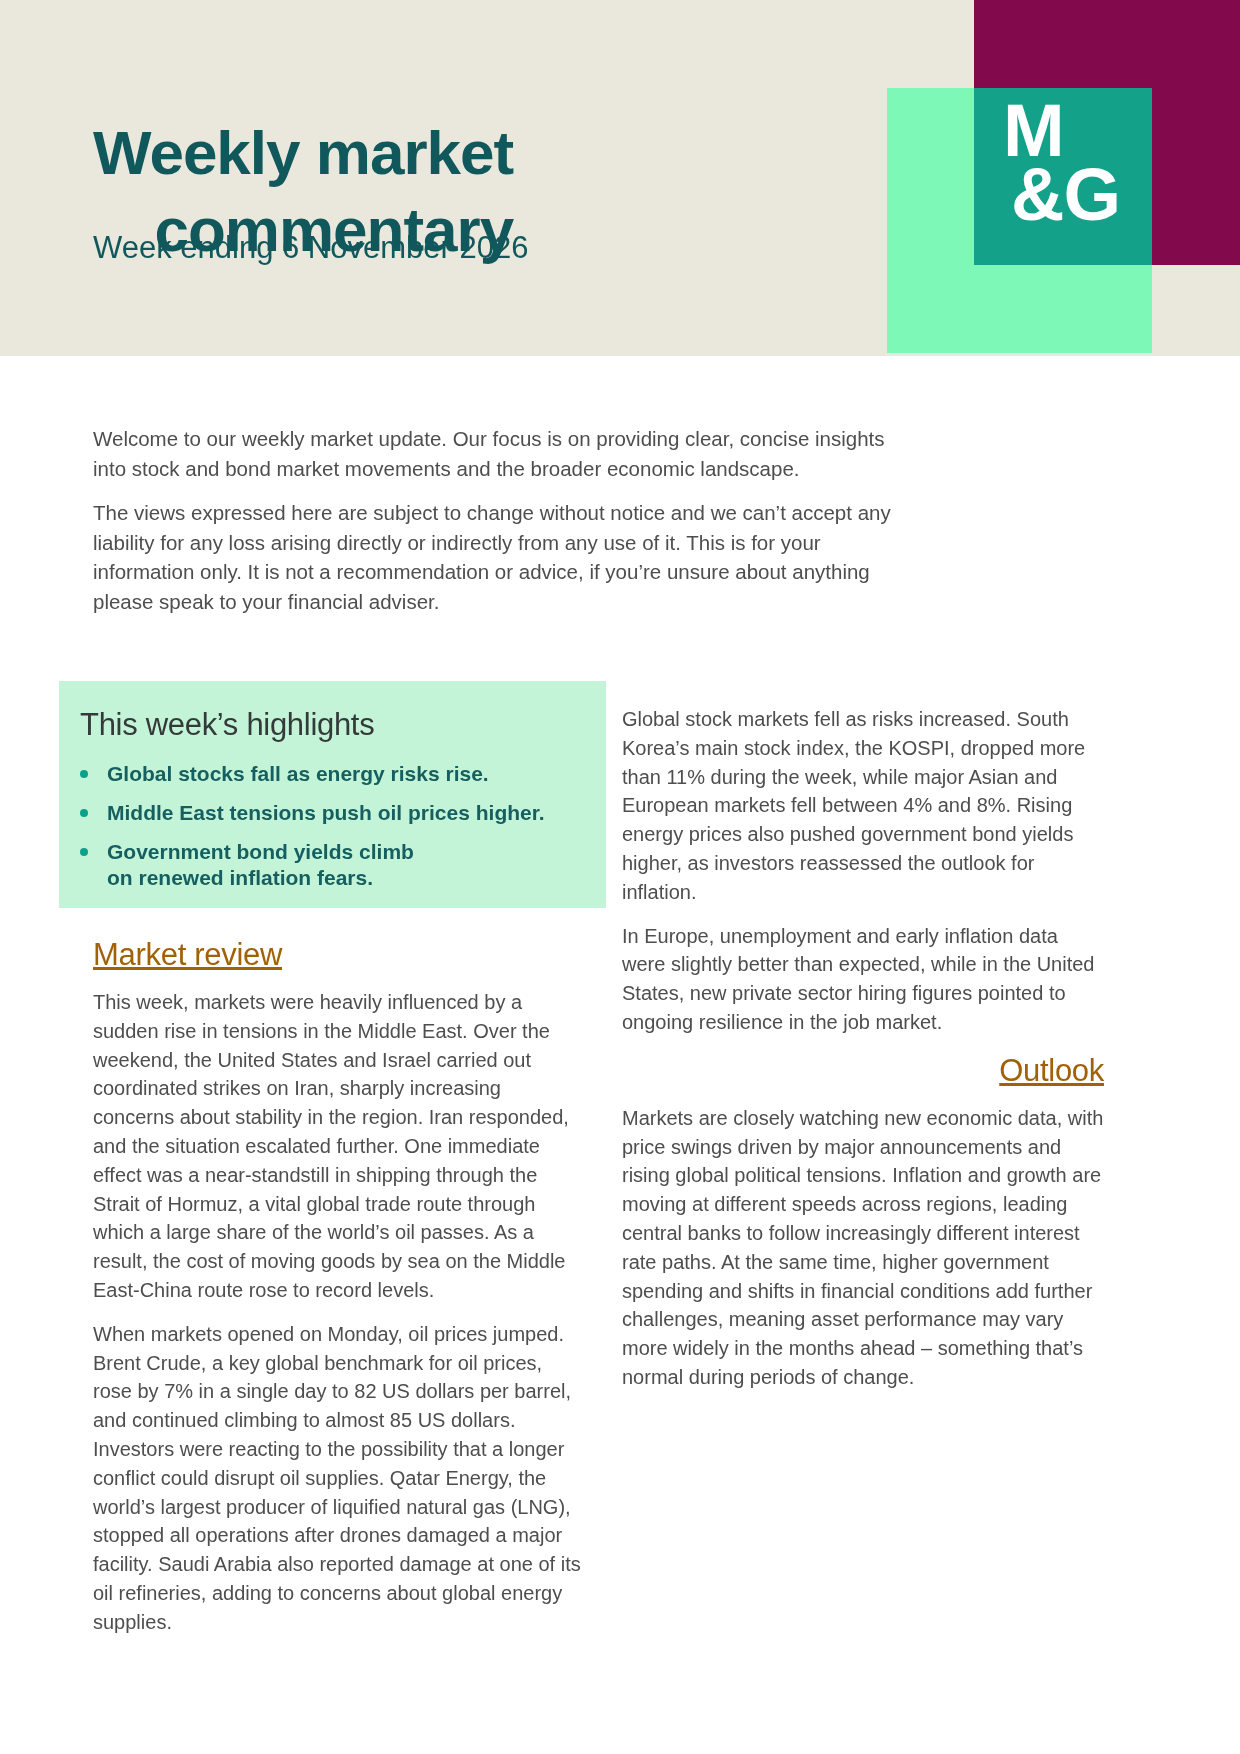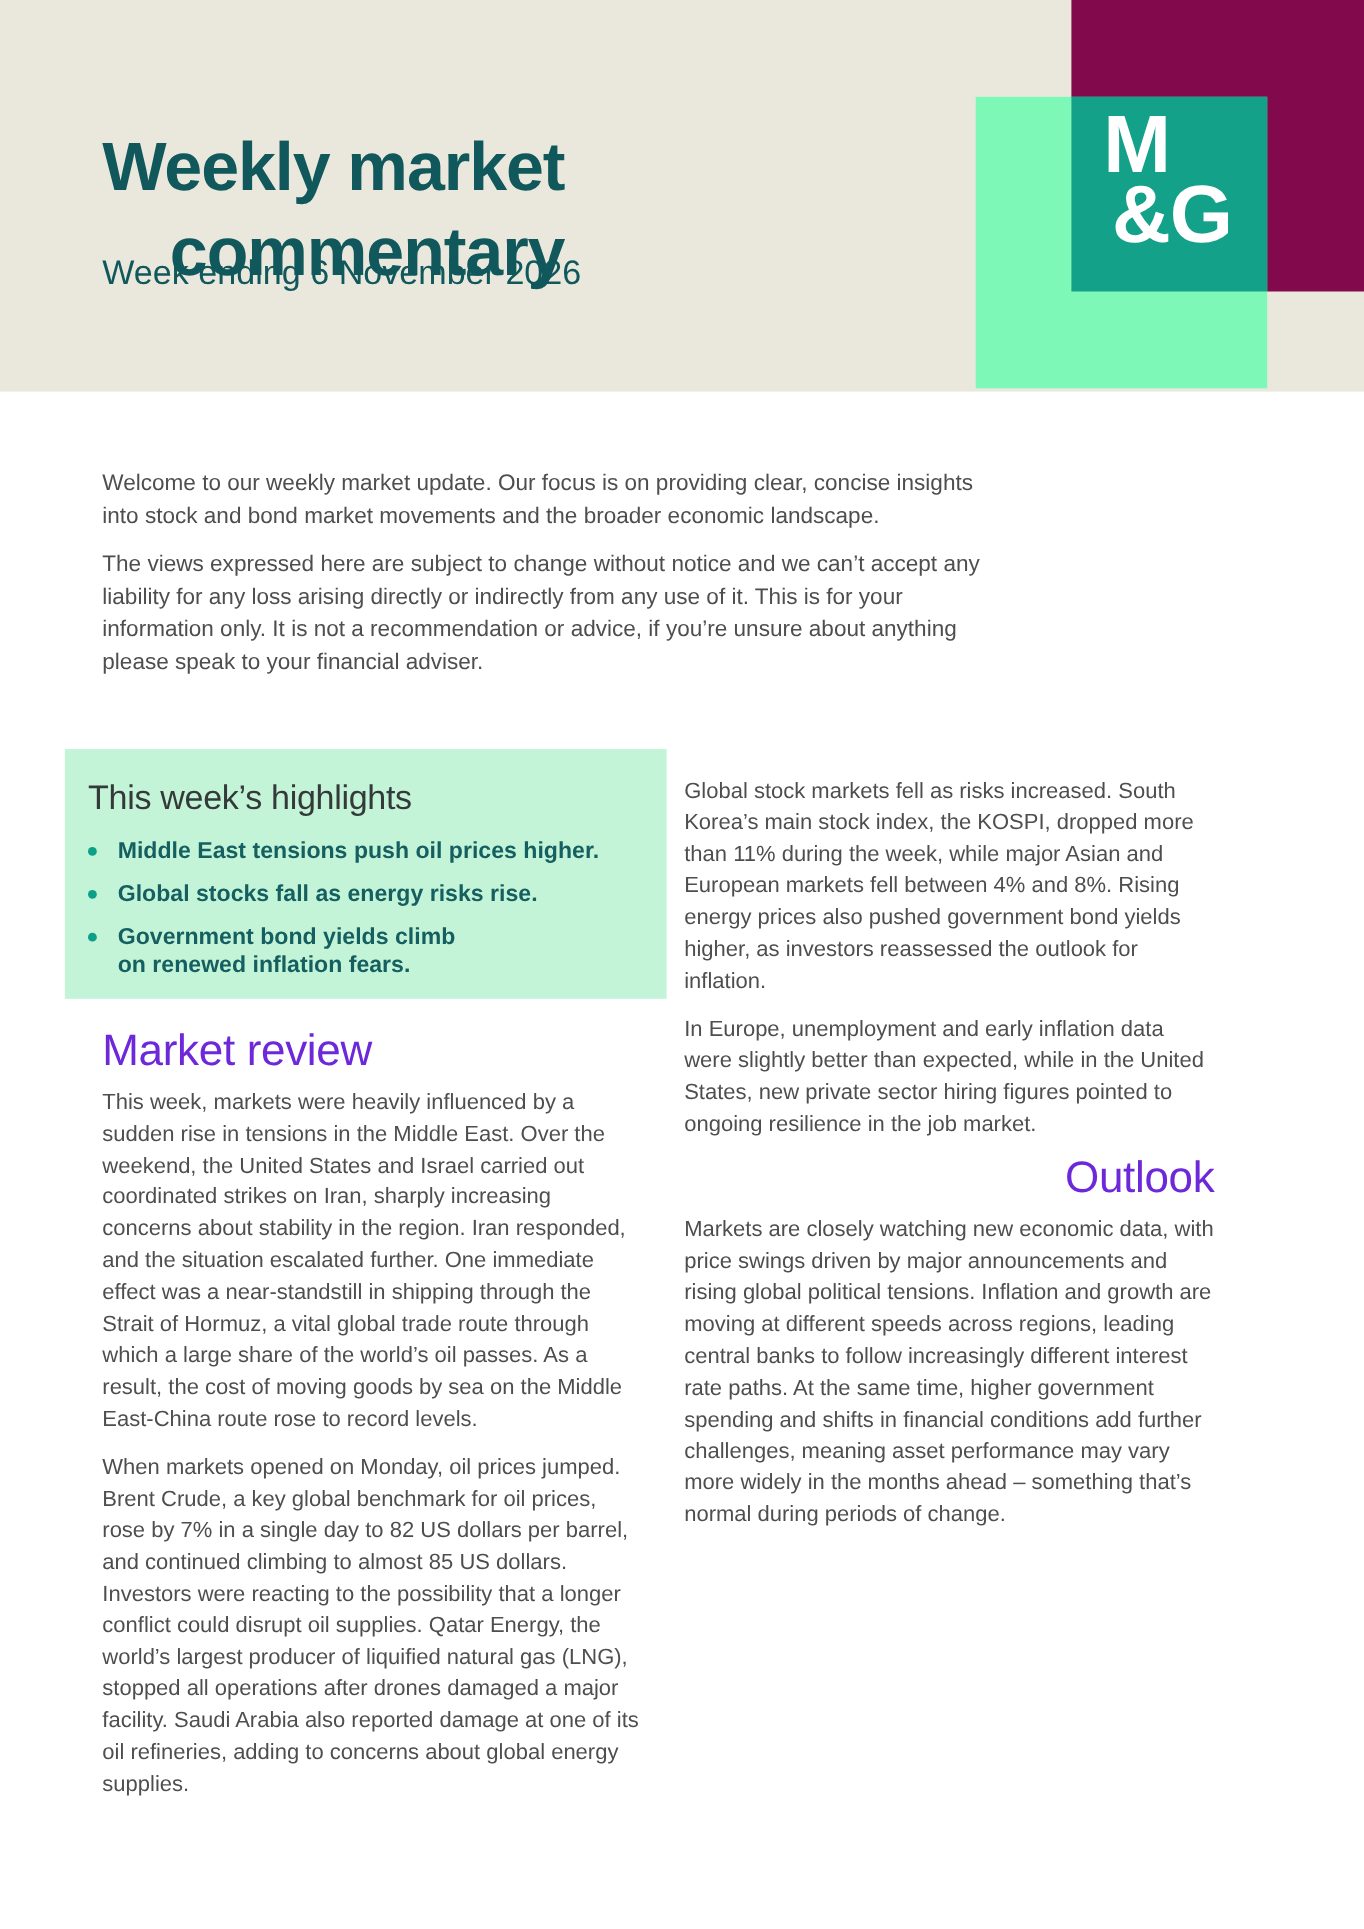--- a/index.html
+++ b/index.html
@@ -34,22 +34,22 @@
                    color:#343a3a; letter-spacing:-0.3px; }
   .highlights ul { list-style:none; margin:0; padding:0; }
   .highlights li { display:flex; align-items:flex-start; margin:0 0 13px 0;
                    font-size:21px; line-height:26px; font-weight:700; color:#155f61; }
   .dot { flex:0 0 8px; width:8px; height:8px; border-radius:50%; background:#0ca089; margin:9px 19px 0 0; }
   .hl-text { white-space:pre-line; }
 
   
   .col-left  { position:absolute; left:93px;  top:936px; width:492px; }
   .col-right { position:absolute; left:622px; top:705px; width:482px; }
-  .section-heading { margin:0 0 14px 0; font-size:40px; line-height:38px; font-weight:500;
-                     color:#6d28d9; letter-spacing:-0.3px; }
+  .section-heading { margin:0 0 14px 0; font-size:31px; line-height:38px; font-weight:500;
+                     color:#a16207; letter-spacing:-0.3px;text-decoration:underline; }
   .col-right .section-heading { margin-top:9px;text-align:right; }
   .body-copy { margin:0 0 15px 0; font-size:20px; line-height:28.8px; color:#4e4e4e; }
 </style>
 </head>
 <body>
 
 <div class="page">
 
   <header class="masthead">
     <h1 class="title">
@@ -71,25 +71,25 @@
   <section class="intro">
     <p>Welcome to our weekly market update. Our focus is on providing clear, concise insights into stock and bond market movements and the broader economic landscape.</p>
     <p>The views expressed here are subject to change without notice and we can’t accept any liability for any loss arising directly or indirectly from any use of it. This is for your information only. It is not a recommendation or advice, if you’re unsure about anything please speak to your financial adviser.</p>
   </section>
 
   <aside class="highlights">
     <h2>This week’s highlights</h2>
     <ul>
       <li>
         <span class="dot"></span>
-        <span class="hl-text">Middle East tensions push oil prices higher.</span>
+        <span class="hl-text">Global stocks fall as energy risks rise.</span>
       </li>
       <li>
         <span class="dot"></span>
-        <span class="hl-text">Global stocks fall as energy risks rise.</span>
+        <span class="hl-text">Middle East tensions push oil prices higher.</span>
       </li>
       <li>
         <span class="dot"></span>
         <span class="hl-text">Government bond yields climb
 on renewed inflation fears.</span>
       </li>
     </ul>
   </aside>
 
   <section class="col-left">

